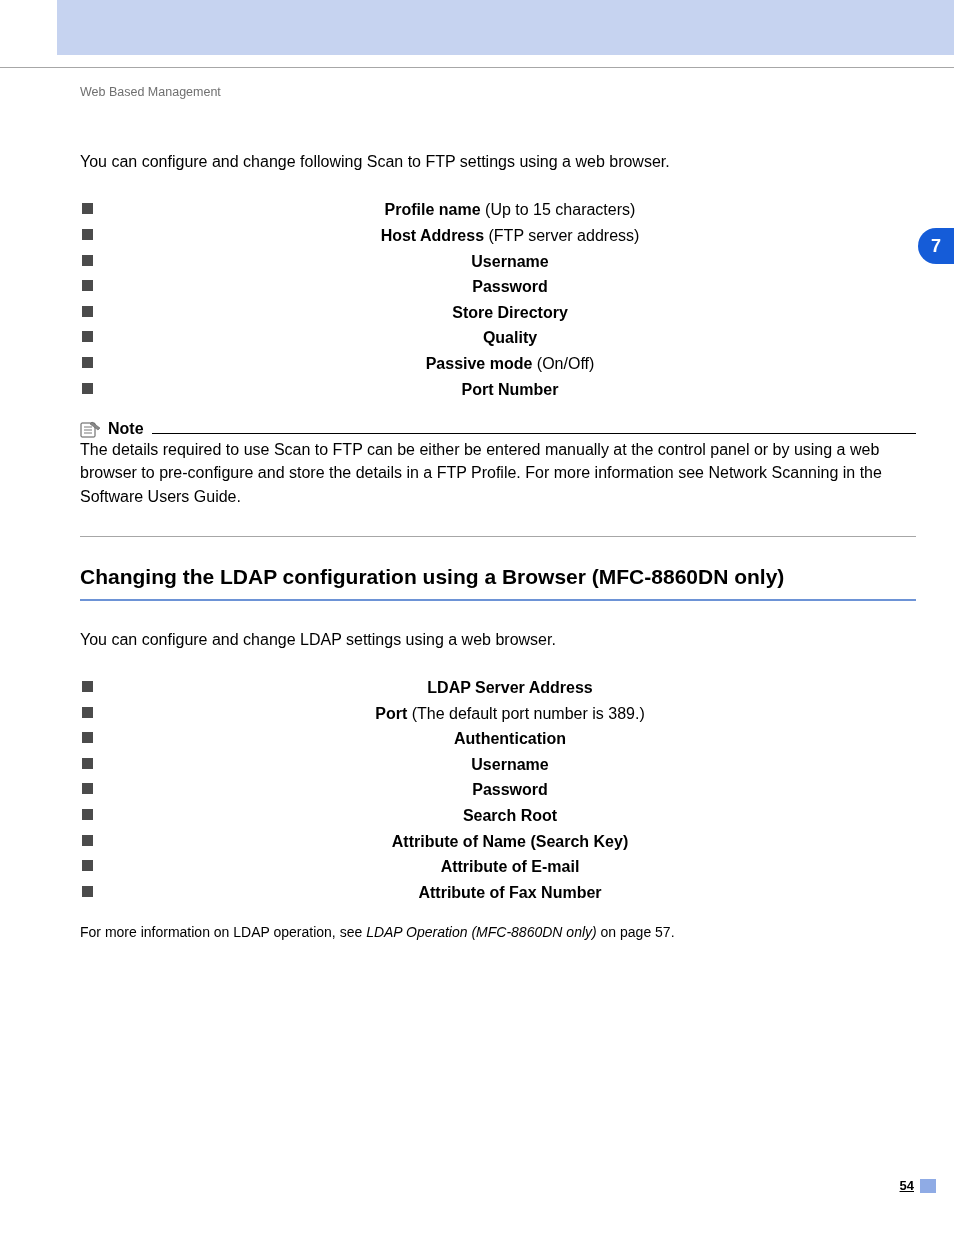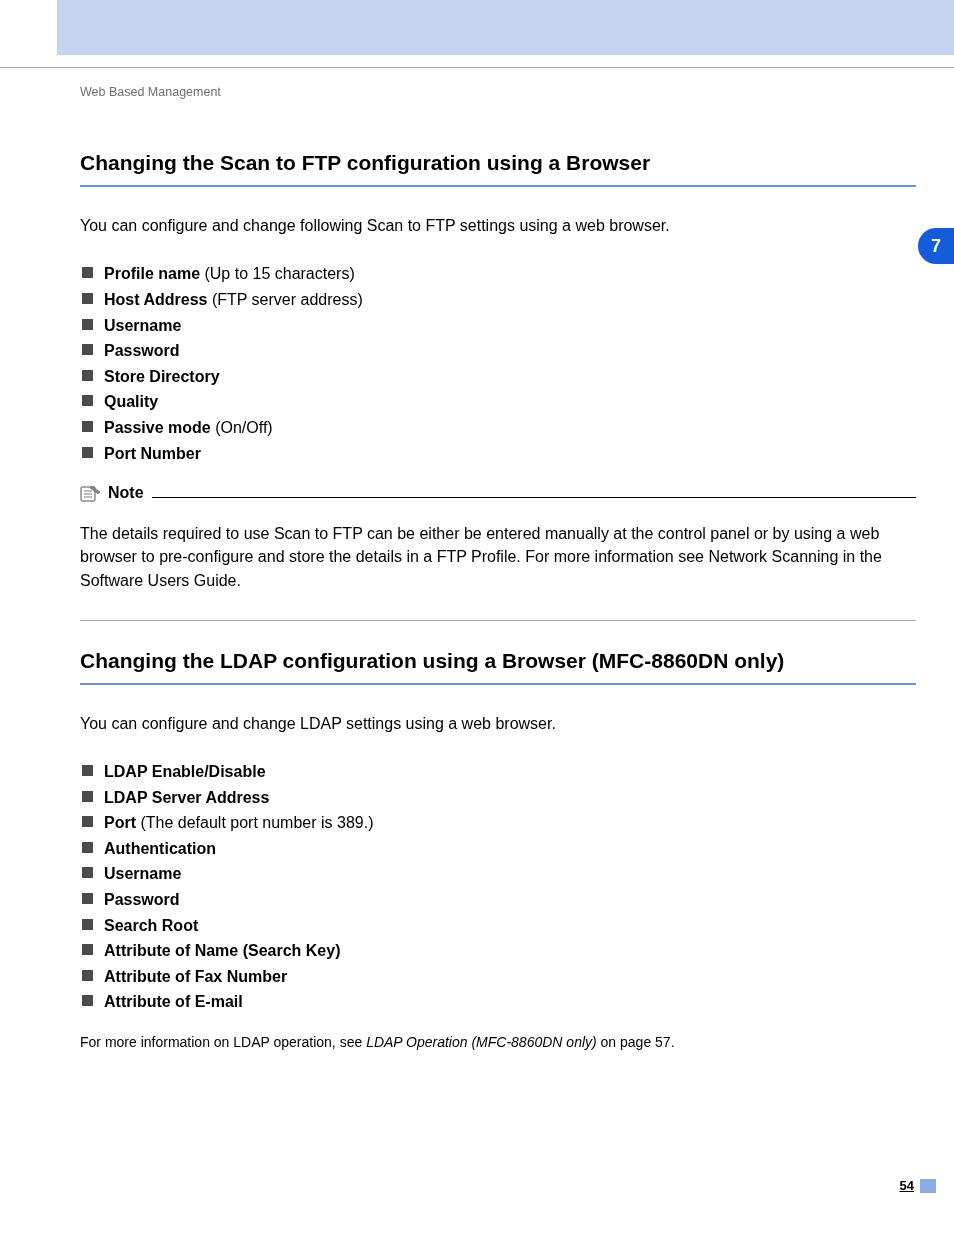--- a/index.html
+++ b/index.html
@@ -56,41 +56,42 @@
     }
     ul.square-list {
       list-style: none;
       margin-bottom: 18px;
     }
     ul.square-list li {
       position: relative;
       padding-left: 24px;
       font-size: 16px;
       line-height: 1.6;
+      text-align: center;
     }
     ul.square-list li::before {
       content: "";
       position: absolute;
       left: 2px;
       top: 6px;
       width: 11px;
       height: 11px;
       background: #4b4b4b;
     }
     ul.square-list li .bold {
       font-weight: bold;
     }
     .note-block {
       margin-bottom: 28px;
     }
     .note-header {
       display: flex;
       align-items: center;
       position: relative;
-      margin-bottom: 20px;
+      margin-bottom: 0;
     }
     .note-icon-svg {
       width: 22px;
       height: 18px;
       margin-right: 6px;
       flex-shrink: 0;
     }
     .note-label {
       font-size: 16px;
       font-weight: bold;
@@ -158,21 +159,20 @@
 <div class="top-banner"></div>
 <div class="hairline"></div>
 
 <div class="side-tab">
   <span>7</span>
 </div>
 
 <div class="content">
   <div class="breadcrumb">Web Based Management</div>
 
-  <h2 class="section-heading">Changing the Scan to FTP configuration using a Browser</h2>
   <p class="intro-text">You can configure and change following Scan to FTP settings using a web browser.</p>
 
   <ul class="square-list">
     <li><span class="bold">Profile name</span><span> (Up to 15 characters)</span></li>
     <li><span class="bold">Host Address</span><span> (FTP server address)</span></li>
     <li><span class="bold">Username</span><span></span></li>
     <li><span class="bold">Password</span><span></span></li>
     <li><span class="bold">Store Directory</span><span></span></li>
     <li><span class="bold">Quality</span><span></span></li>
     <li><span class="bold">Passive mode</span><span> (On/Off)</span></li>
@@ -193,30 +193,29 @@
     </div>
     <p class="note-body">The details required to use Scan to FTP can be either be entered manually at the control panel or by using a web browser to pre-configure and store the details in a FTP Profile. For more information see Network Scanning in the Software Users Guide.</p>
   </div>
 
   <div class="section-divider"></div>
 
   <h2 class="section-heading">Changing the LDAP configuration using a Browser (MFC-8860DN only)</h2>
   <p class="intro-text">You can configure and change LDAP settings using a web browser.</p>
 
   <ul class="square-list">
-    <li><span class="bold">LDAP Enable/Disable</span><span></span></li>
     <li><span class="bold">LDAP Server Address</span><span></span></li>
     <li><span class="bold">Port</span><span> (The default port number is 389.)</span></li>
     <li><span class="bold">Authentication</span><span></span></li>
     <li><span class="bold">Username</span><span></span></li>
     <li><span class="bold">Password</span><span></span></li>
     <li><span class="bold">Search Root</span><span></span></li>
     <li><span class="bold">Attribute of Name (Search Key)</span><span></span></li>
+    <li><span class="bold">Attribute of E-mail</span><span></span></li>
     <li><span class="bold">Attribute of Fax Number</span><span></span></li>
-    <li><span class="bold">Attribute of E-mail</span><span></span></li>
   </ul>
 
   <p class="closing-text">
     <span>For more information on LDAP operation, see </span><span class="italic">LDAP Operation (MFC-8860DN only)</span><span> on page 57.</span>
   </p>
 </div>
 
 <div class="page-footer">
   <span class="page-num">54</span>
   <span class="page-bar"></span>

